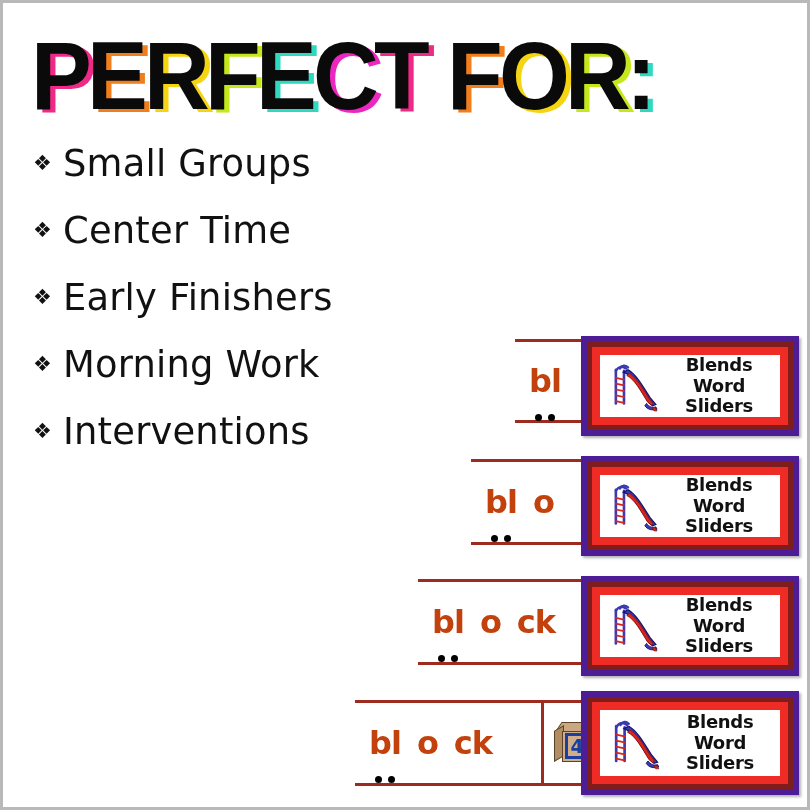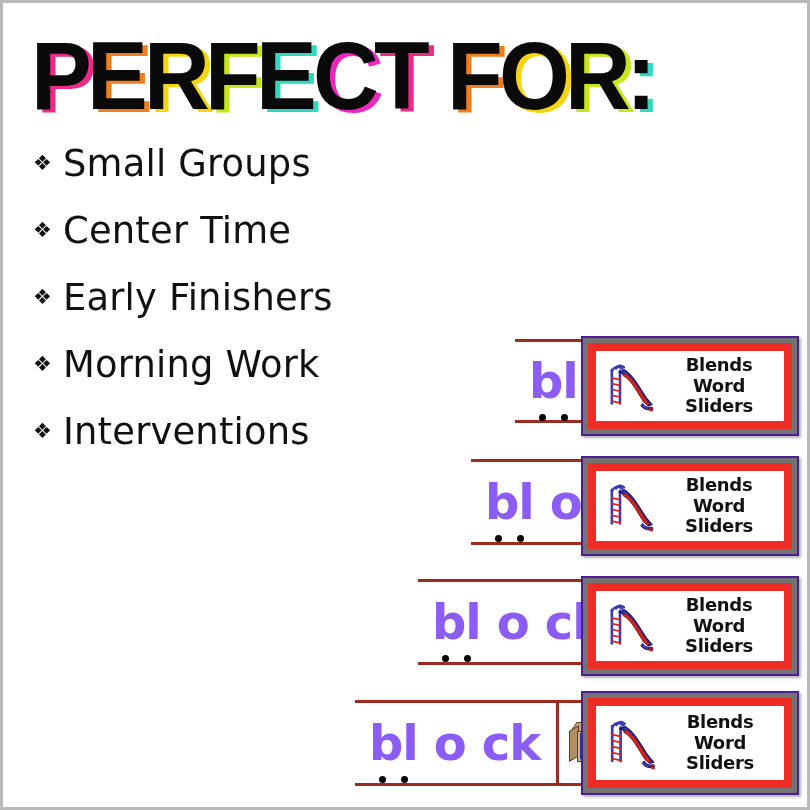--- a/index.html
+++ b/index.html
@@ -94,23 +94,23 @@
   }
   .glyph-wrap{
     position:relative;
     display:flex;
     align-items:flex-start;
     margin-right:16px;
   }
   .glyph{
     font-family:"DejaVu Sans", sans-serif;
     font-weight:bold;
-    font-size:48px;
+    font-size:32px;
     line-height:46px;
-    color:#8b5cf6;
+    color:#c2410c;
     letter-spacing:-1px;
   }
   .dots{
     position:absolute;
     left:0; right:0;
     bottom:-17px;
     display:flex;
     justify-content:space-around;
     padding:0 3px;
     box-sizing:border-box;
@@ -163,22 +163,22 @@
     font-weight:bold;
     font-size:19px;
     line-height:21px;
     text-align:center;
   }
 
   
   .card{
     position:absolute;
     box-sizing:border-box;
-    background:#737373;
-    border:2px solid #4c1d95;
+    background:#7f1d1d;
+    border:6px solid #4c1d95;
     box-shadow:1.5px 2px 2.5px rgba(0,0,0,0.30);
     padding:5px;
   }
   .card-inner{
     position:relative;
     width:100%;height:100%;
     box-sizing:border-box;
     border:8px solid #ee2b25;
     background:#ffffff;
     display:flex;

